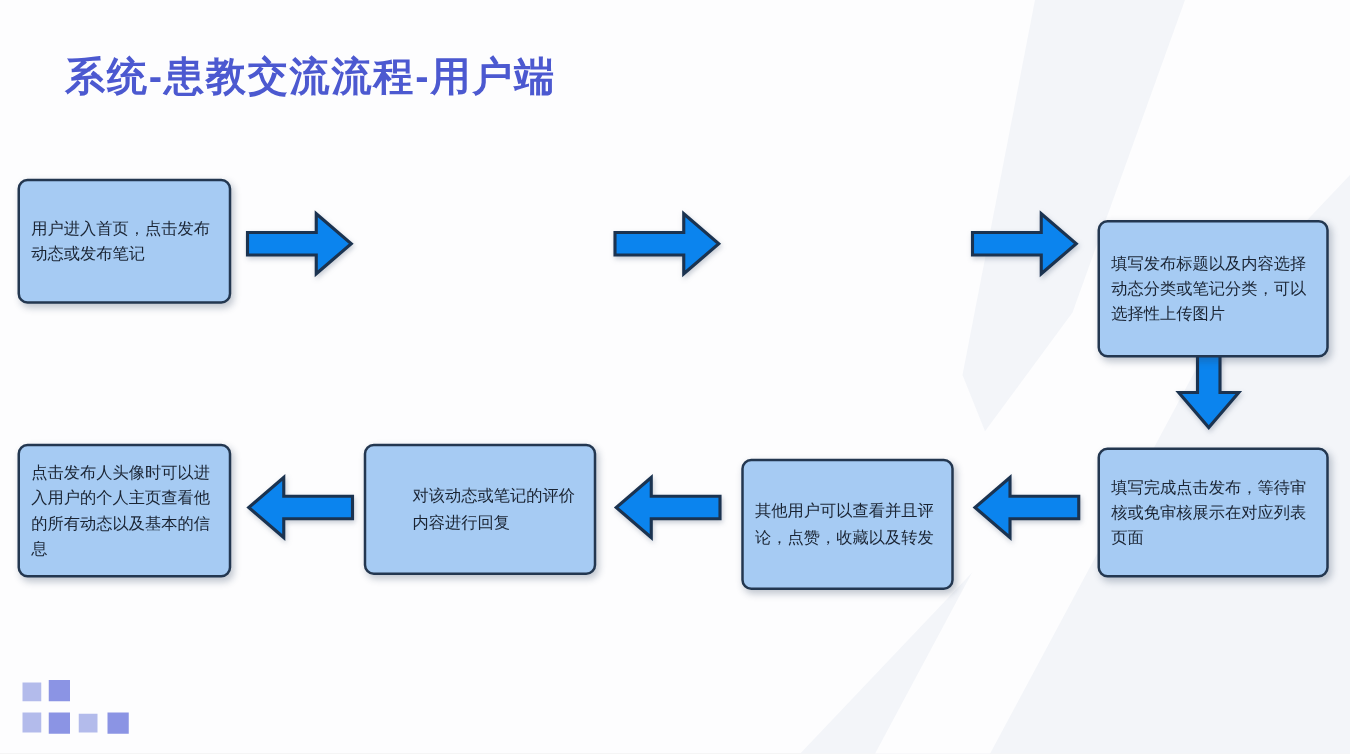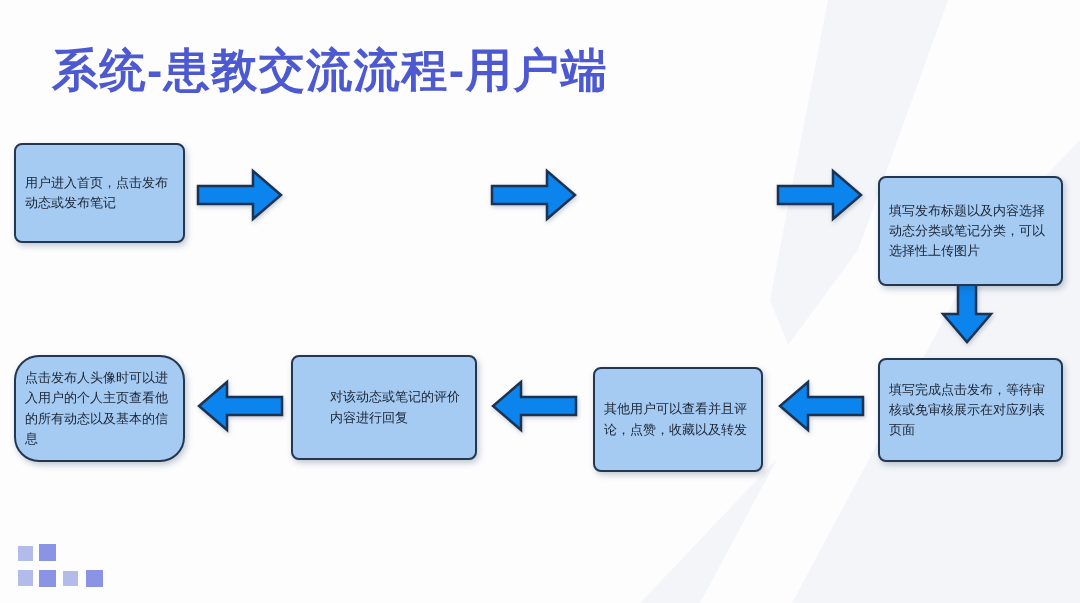--- a/index.html
+++ b/index.html
@@ -7,21 +7,21 @@
     position:relative;
     width:1080px;height:603px;
     background:#fdfdfe;
     overflow:hidden;
     font-family:"Liberation Sans","DejaVu Sans",sans-serif;
     margin:0 auto;
   }
   .bg-decor{position:absolute;left:0;top:0;width:1080px;height:603px;z-index:0;}
   .title{
     position:absolute;left:52px;top:40px;margin:0;
-    font-size:46px;font-weight:bold;letter-spacing:1.5px;
+    font-size:32px;font-weight:bold;letter-spacing:1.5px;
     color:#4c59d0;z-index:3;
   }
   .node{
     position:absolute;z-index:2;
     background:#a6cbf3;
     border:2px solid #233750;
     border-radius:8px;
     box-sizing:border-box;
     display:flex;align-items:center;
     padding:6px 9px;
@@ -29,21 +29,21 @@
     color:#1a2433;text-align:left;
     box-shadow:2px 3px 6px rgba(40,60,90,.28);
   }
   .n1{left:14px;top:143px;width:171px;height:100px;}
   .n2{left:291px;top:143px;width:186px;height:100px;}
   .n3{left:593px;top:143px;width:170px;height:100px;}
   .n4{left:878px;top:140px;width:185px;height:110px;margin-top:36px;}
   .n5{left:878px;top:358px;width:185px;height:104px;}
   .n6{left:593px;top:355px;width:170px;height:105px;margin-top:12px;}
   .n7{left:291px;top:355px;width:186px;height:105px;padding-left:37px;}
-  .n8{left:14px;top:355px;width:171px;height:107px;border-radius:25px;}
+  .n8{left:14px;top:355px;width:171px;height:107px;}
   .arrow{position:absolute;z-index:1;filter:drop-shadow(1px 2px 2px rgba(40,60,90,.25));}
   .a1{left:196px;top:166px;}
   .a2{left:490px;top:166px;}
   .a3{left:776px;top:166px;}
   .a4{left:938px;top:257px;}
   .a5{left:777px;top:377px;}
   .a6{left:490px;top:377px;}
   .a7{left:196px;top:377px;}
   .squares{position:absolute;left:18px;top:544px;width:110px;height:50px;z-index:2;}
   .sq{position:absolute;}

